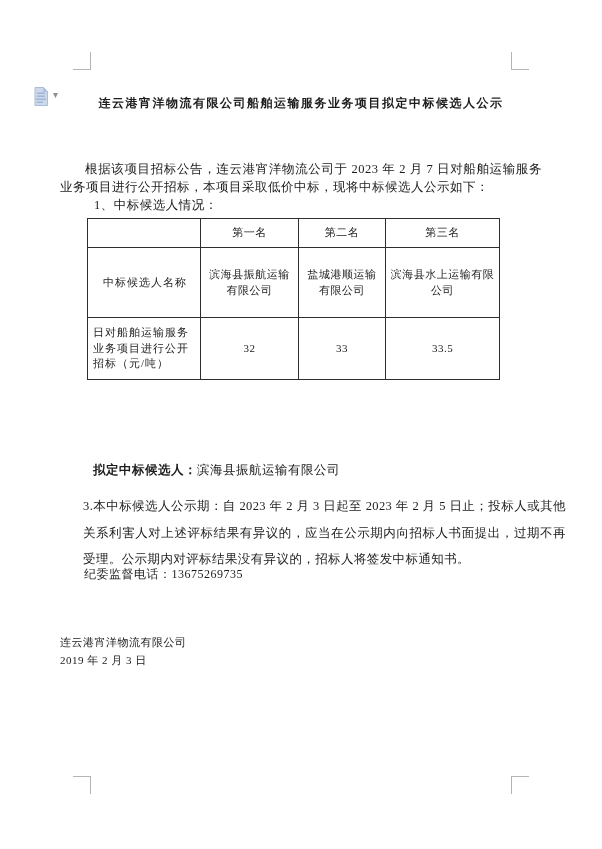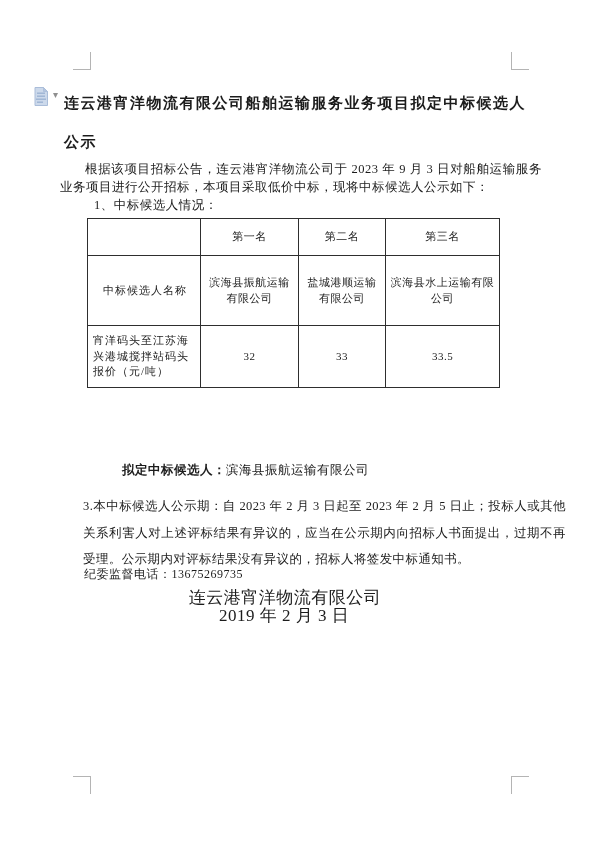--- a/index.html
+++ b/index.html
@@ -17,48 +17,48 @@
                  font-family:"DejaVu Sans","Liberation Sans",sans-serif; }
 
   .crop { position:absolute; width:17px; height:17px; }
   .crop.tl { left:73px;  top:52px;  border-right:1px solid #b4b4b4; border-bottom:1px solid #b4b4b4; }
   .crop.tr { left:511px; top:52px;  border-left:1px solid #b4b4b4;  border-bottom:1px solid #b4b4b4; }
   .crop.bl { left:73px;  top:776px; border-right:1px solid #b4b4b4; border-top:1px solid #b4b4b4; }
   .crop.br { left:511px; top:776px; border-left:1px solid #b4b4b4;  border-top:1px solid #b4b4b4; }
 
   
   .doc-title {
-    left:64px; top:84px; width:474px; text-align:left;
-    font-size:15px; font-weight:bold; line-height:39px; letter-spacing:1.5px;
+    left:64px; top:84px; width:474px; text-align:center;
+    font-size:12px; font-weight:bold; line-height:39px; letter-spacing:1.5px;
   }
   .intro {
     left:60px; top:161px; width:482px;
     font-size:12.5px; line-height:17.5px; letter-spacing:0.5px;
     text-align:justify; text-indent:2em;
   }
   .section-heading { left:94px; top:197px; font-size:12.5px; letter-spacing:0.5px; }
 
   table.bid { position:absolute; left:87px; top:218px; width:413px;
     border-collapse:collapse; table-layout:fixed;
     font-size:11px; color:#1c1c1c; }
   table.bid td { border:1px solid #2e2e2e; text-align:center; vertical-align:middle;
     padding:2px 4px; line-height:15.5px; letter-spacing:0.5px; overflow:hidden; }
   table.bid td.row-label { text-align:left; padding-left:5px; padding-right:3px; letter-spacing:1px; }
   table.bid td.row-label.center { text-align:center; letter-spacing:1px; }
 
   .proposed { left:93px; top:462px; font-size:12.5px; letter-spacing:0.5px; }
-  .proposed .lbl { font-weight:bold;margin-left:29px; }
+  .proposed .lbl { font-weight:bold; }
 
   .notice {
     left:60px; top:493px; width:483px;
     font-size:12.5px; line-height:26.5px; letter-spacing:0.4px; text-align:justify;margin-left:23px;
   }
   .phones { left:84px; top:565px; font-size:12px; line-height:19px; letter-spacing:0.5px; }
 
-  .signature { left:60px; top:589px; width:450px; text-align:center; font-size:17px; line-height:17.5px; letter-spacing:0.5px; }
+  .signature { left:60px; top:634px; width:450px; text-align:left; font-size:11px; line-height:17.5px; letter-spacing:0.5px; }
   .signature .date-line { padding-right:2px; }
 </style>
 </head>
 <body>
 
 <div class="abs paste-btn">
   <span class="paste-icon">
     <svg width="14" height="19" viewBox="0 0 14 19" xmlns="http://www.w3.org/2000/svg">
       <path d="M1 .5 H9.5 L13.5 4.5 V18.5 H1 Z" fill="#ccd9eb" stroke="#aabdd9" stroke-width="1"></path>
       <path d="M9.5 .5 L13.5 4.5 H9.5 Z" fill="#b3c5de" stroke="#aabdd9" stroke-width="0.8"></path>
@@ -71,46 +71,46 @@
   <span class="paste-arrow">▾</span>
 </div>
 
 <div class="crop tl"></div>
 <div class="crop tr"></div>
 <div class="crop bl"></div>
 <div class="crop br"></div>
 
 <div class="abs doc-title">连云港宵洋物流有限公司船舶运输服务业务项目拟定中标候选人公示</div>
 
-<div class="abs intro">根据该项目招标公告，连云港宵洋物流公司于 2023 年 9 月 3 日对船舶运输服务业务项目进行公开招标，本项目采取低价中标，现将中标候选人公示如下：</div>
+<div class="abs intro">根据该项目招标公告，连云港宵洋物流公司于 2023 年 2 月 7 日对船舶运输服务业务项目进行公开招标，本项目采取低价中标，现将中标候选人公示如下：</div>
 
 <div class="abs section-heading">1、中标候选人情况：</div>
 
 <table class="bid">
   <colgroup>
     <col style="width:113px">
       <col style="width:98px">
       <col style="width:87px">
       <col style="width:114px">
   </colgroup>
   <tbody>
-      <tr style="height:37px">
+      <tr style="height:29px">
     <td></td>
     <td>第一名</td>
     <td>第二名</td>
     <td>第三名</td>
   </tr>
   <tr style="height:70px">
     <td class="row-label center">中标候选人名称</td>
     <td>滨海县振航运输有限公司</td>
     <td>盐城港顺运输有限公司</td>
     <td>滨海县水上运输有限公司</td>
   </tr>
   <tr style="height:62px">
-    <td class="row-label">宵洋码头至江苏海兴港城搅拌站码头报价（元/吨）</td>
+    <td class="row-label">日对船舶运输服务业务项目进行公开招标（元/吨）</td>
     <td>32</td>
     <td>33</td>
     <td>33.5</td>
   </tr>
 </tbody>
   </table>
 
 <div class="abs proposed">
   <span class="lbl">拟定中标候选人：</span><span>滨海县振航运输有限公司</span>
 </div>

